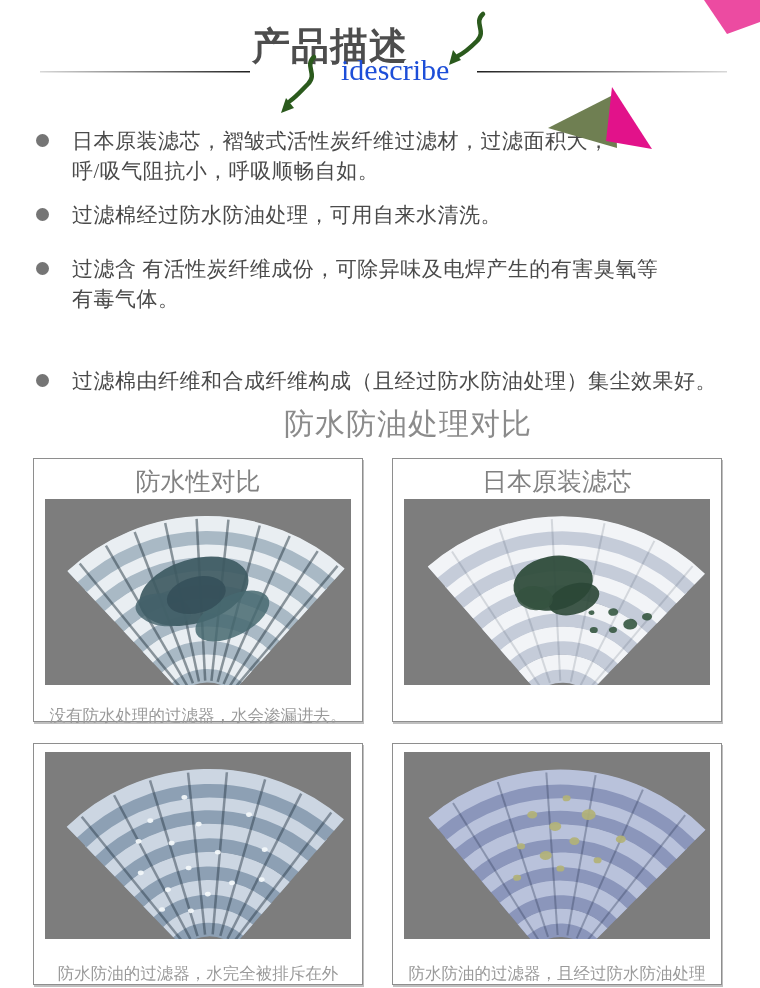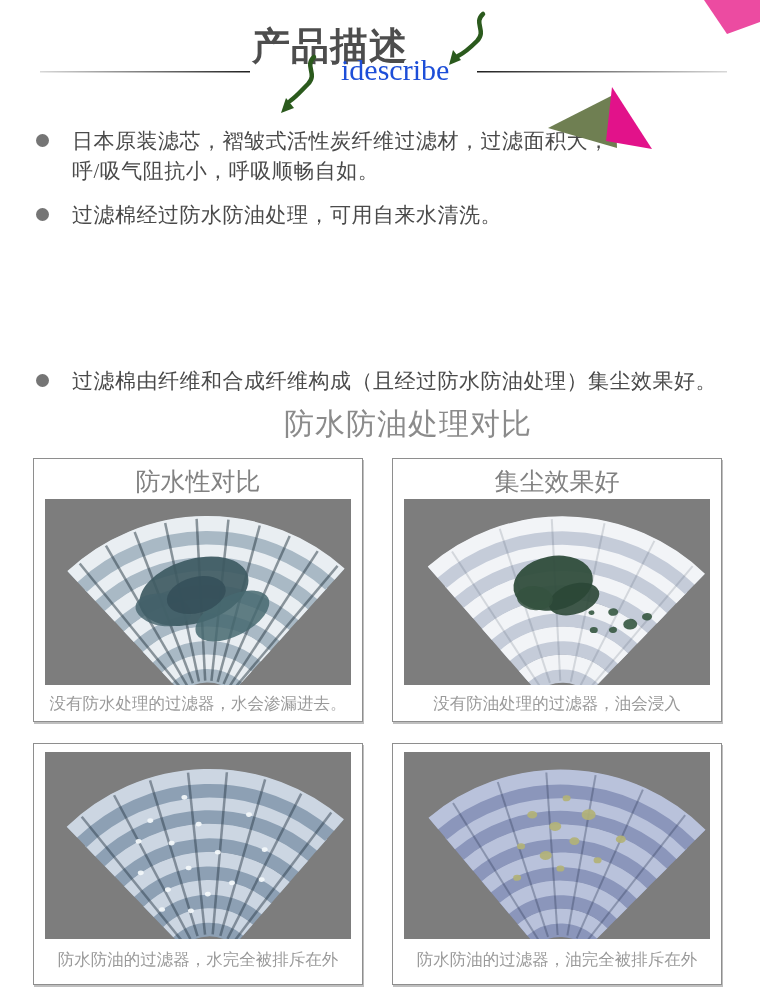--- a/index.html
+++ b/index.html
@@ -17,22 +17,22 @@
   .section-title{position:absolute;top:404px;left:0;width:100%;text-align:center;
                  font-size:30px;color:#8b8b8b;letter-spacing:1px;padding-left:28px;}
   .panel{position:absolute;width:330px;background:#fff;border:1px solid #8e8e8e;
          box-shadow:1px 2px 0 rgba(0,0,0,0.25);box-sizing:border-box;}
   .panel.r1{top:458px;height:264px;}
   .panel.r2{top:743px;height:242px;}
   .panel.c1{left:33px;} .panel.c2{left:392px;}
   .panel-header{margin-top:6px;height:34px;text-align:center;font-size:25px;color:#828282;}
   .photo{margin:0 auto;width:306px;height:186px;}
   .r2 .photo{margin-top:8px;height:187px;}
-  .panel-caption{margin-top:8px;text-align:center;font-size:16.5px;color:#9a9a9a;}
-  .r2 .panel-caption{margin-top:10px;}
+  .panel-caption{margin-top:20px;text-align:center;font-size:16.5px;color:#9a9a9a;}
+  .r2 .panel-caption{margin-top:24px;}
   svg.fan{display:block;width:100%;height:100%;}
 </style>
 </head>
 <body>
 
 <div class="page">
 
   <svg class="decor" width="760" height="160" viewBox="0 0 760 160">
     <defs>
       <linearGradient id="gl" x1="0" y1="0" x2="1" y2="0">
@@ -59,20 +59,25 @@
   <div class="subtitle">idescribe</div>
 
   <div class="bullet b1">
     <span class="dot" style="background: rgb(117, 117, 117);"></span>
     <span class="bullet-text"> 日本原装滤芯，褶皱式活性炭纤维过滤材，过滤面积大，
 呼/吸气阻抗小，呼吸顺畅自如。</span>
   </div>
   <div class="bullet b2">
     <span class="dot" style="background: rgb(117, 117, 117);"></span>
     <span class="bullet-text">过滤棉经过防水防油处理，可用自来水清洗。</span>
+  </div>
+  <div class="bullet b3">
+    <span class="dot" style="background: rgb(117, 117, 117);"></span>
+    <span class="bullet-text">过滤含 有活性炭纤维成份，可除异味及电焊产生的有害臭氧等
+有毒气体。</span>
   </div>
   <div class="bullet b4">
     <span class="dot" style="background: rgb(117, 117, 117);"></span>
     <span class="bullet-text">过滤棉由纤维和合成纤维构成（且经过防水防油处理）集尘效果好。</span>
   </div>
 
   <div class="section-title">防水防油处理对比</div>
 
   <div class="panel r1 c1">
     <div class="panel-header">防水性对比</div>
@@ -106,21 +111,21 @@
             <ellipse cx="186" cy="120" rx="40" ry="20" fill="#476870" opacity="0.85" transform="rotate(-22 186 120)"></ellipse>
             <ellipse cx="118" cy="108" rx="28" ry="16" fill="#44616a" opacity="0.8" transform="rotate(14 118 108)"></ellipse>
             <ellipse cx="152" cy="96" rx="30" ry="18" fill="#35505a" opacity="0.9" transform="rotate(-10 152 96)"></ellipse>
           </g>
         </svg>
     </div>
     <div class="panel-caption">没有防水处理的过滤器，水会渗漏进去。</div>
   </div>
 
   <div class="panel r1 c2">
-    <div class="panel-header">集尘效果好</div>
+    <div class="panel-header">日本原装滤芯</div>
     <div class="photo">
       <svg class="fan" viewBox="0 0 305 186" preserveAspectRatio="none">
           <rect x="0" y="0" width="305" height="186" fill="#7d7d7d"></rect>
           <g transform="rotate(-3 152 110)">
             <path d="M120.0,181.0 A52,52 0 0 1 190.0,186.5" stroke="#c5ccd9" stroke-width="28" fill="none"></path>
             <path d="M115.7,175.5 A59,59 0 0 1 195.1,181.8" stroke="#f2f4f7" stroke-width="15" fill="none"></path>
             <path d="M102.7,159.0 A80,80 0 0 1 210.5,167.4" stroke="#c5ccd9" stroke-width="28" fill="none"></path>
             <path d="M98.4,153.4 A87,87 0 0 1 215.6,162.7" stroke="#f2f4f7" stroke-width="15" fill="none"></path>
             <path d="M85.5,136.9 A108,108 0 0 1 231.0,148.3" stroke="#c5ccd9" stroke-width="28" fill="none"></path>
             <path d="M81.2,131.4 A115,115 0 0 1 236.1,143.6" stroke="#f2f4f7" stroke-width="15" fill="none"></path>
@@ -141,21 +146,20 @@
             <ellipse cx="131" cy="98" rx="18" ry="12" fill="#35523f" opacity="0.85" transform="rotate(10 131 98)"></ellipse>
             <ellipse cx="224.6" cy="129.0" rx="7" ry="5.3" fill="#3a5a44" opacity="0.92"></ellipse>
             <ellipse cx="241.7" cy="122.4" rx="5" ry="3.8" fill="#3a5a44" opacity="0.92"></ellipse>
             <ellipse cx="208.3" cy="116.0" rx="5" ry="3.8" fill="#3a5a44" opacity="0.92"></ellipse>
             <ellipse cx="207.1" cy="133.8" rx="4" ry="3.0" fill="#3a5a44" opacity="0.92"></ellipse>
             <ellipse cx="188.0" cy="133.0" rx="4" ry="3.0" fill="#3a5a44" opacity="0.92"></ellipse>
             <ellipse cx="186.6" cy="115.5" rx="3" ry="2.3" fill="#3a5a44" opacity="0.92"></ellipse>
           </g>
         </svg>
     </div>
-    <div class="panel-caption">没有防油处理的过滤器，油会浸入</div>
   </div>
 
   <div class="panel r2 c1">
     <div class="photo">
       <svg class="fan" viewBox="0 0 305 186" preserveAspectRatio="none">
           <rect x="0" y="0" width="305" height="186" fill="#7d7d7d"></rect>
           <g transform="rotate(-6 152 110)">
             <path d="M120.0,181.0 A52,52 0 0 1 190.0,186.5" stroke="#8da0b4" stroke-width="28" fill="none"></path>
             <path d="M115.7,175.5 A59,59 0 0 1 195.1,181.8" stroke="#ccd6e2" stroke-width="15" fill="none"></path>
             <path d="M102.7,159.0 A80,80 0 0 1 210.5,167.4" stroke="#8da0b4" stroke-width="28" fill="none"></path>
@@ -228,16 +232,16 @@
             <ellipse cx="216.9" cy="89.0" rx="5" ry="3.8" fill="#b2b277" opacity="0.92"></ellipse>
             <ellipse cx="193.0" cy="109.2" rx="4" ry="3.0" fill="#b2b277" opacity="0.92"></ellipse>
             <ellipse cx="155.7" cy="116.1" rx="4" ry="3.0" fill="#b2b277" opacity="0.92"></ellipse>
             <ellipse cx="129.5" cy="61.6" rx="5" ry="3.8" fill="#b2b277" opacity="0.92"></ellipse>
             <ellipse cx="164.3" cy="46.4" rx="4" ry="3.0" fill="#b2b277" opacity="0.92"></ellipse>
             <ellipse cx="117.3" cy="92.6" rx="4" ry="3.0" fill="#b2b277" opacity="0.92"></ellipse>
             <ellipse cx="112.3" cy="123.7" rx="4" ry="3.0" fill="#b2b277" opacity="0.92"></ellipse>
           </g>
         </svg>
     </div>
-    <div class="panel-caption">防水防油的过滤器，油完全被排斥在外</div>
+    <div class="panel-caption">防水防油的过滤器，且经过防水防油处理</div>
   </div>
 
 </div>
 
 </body></html>

